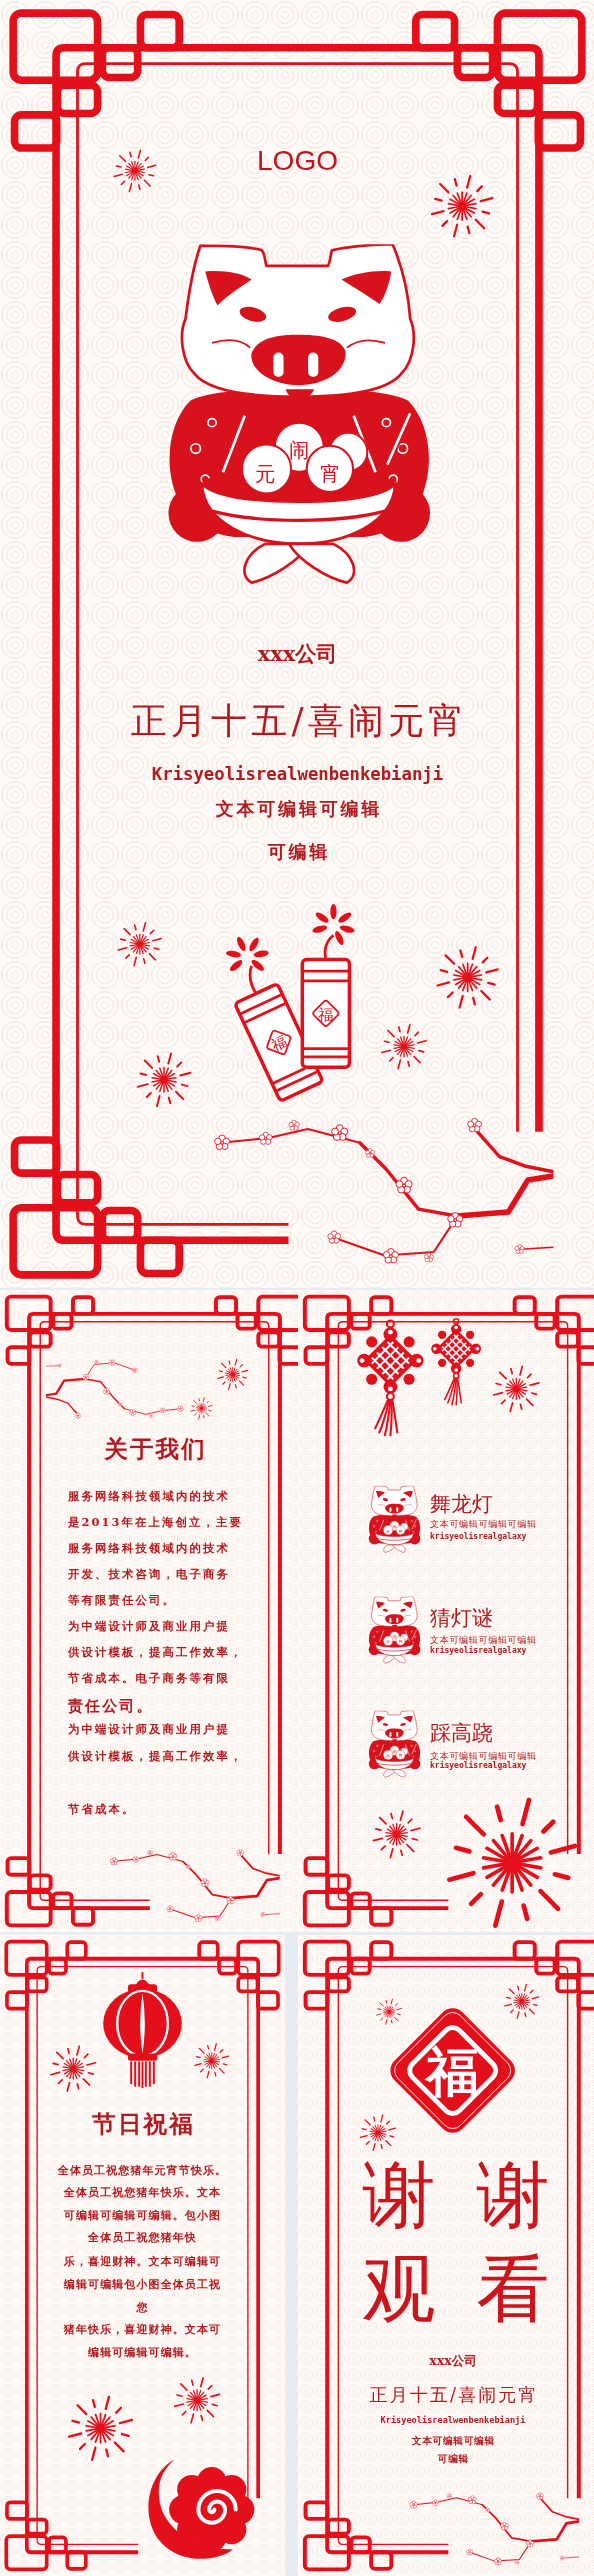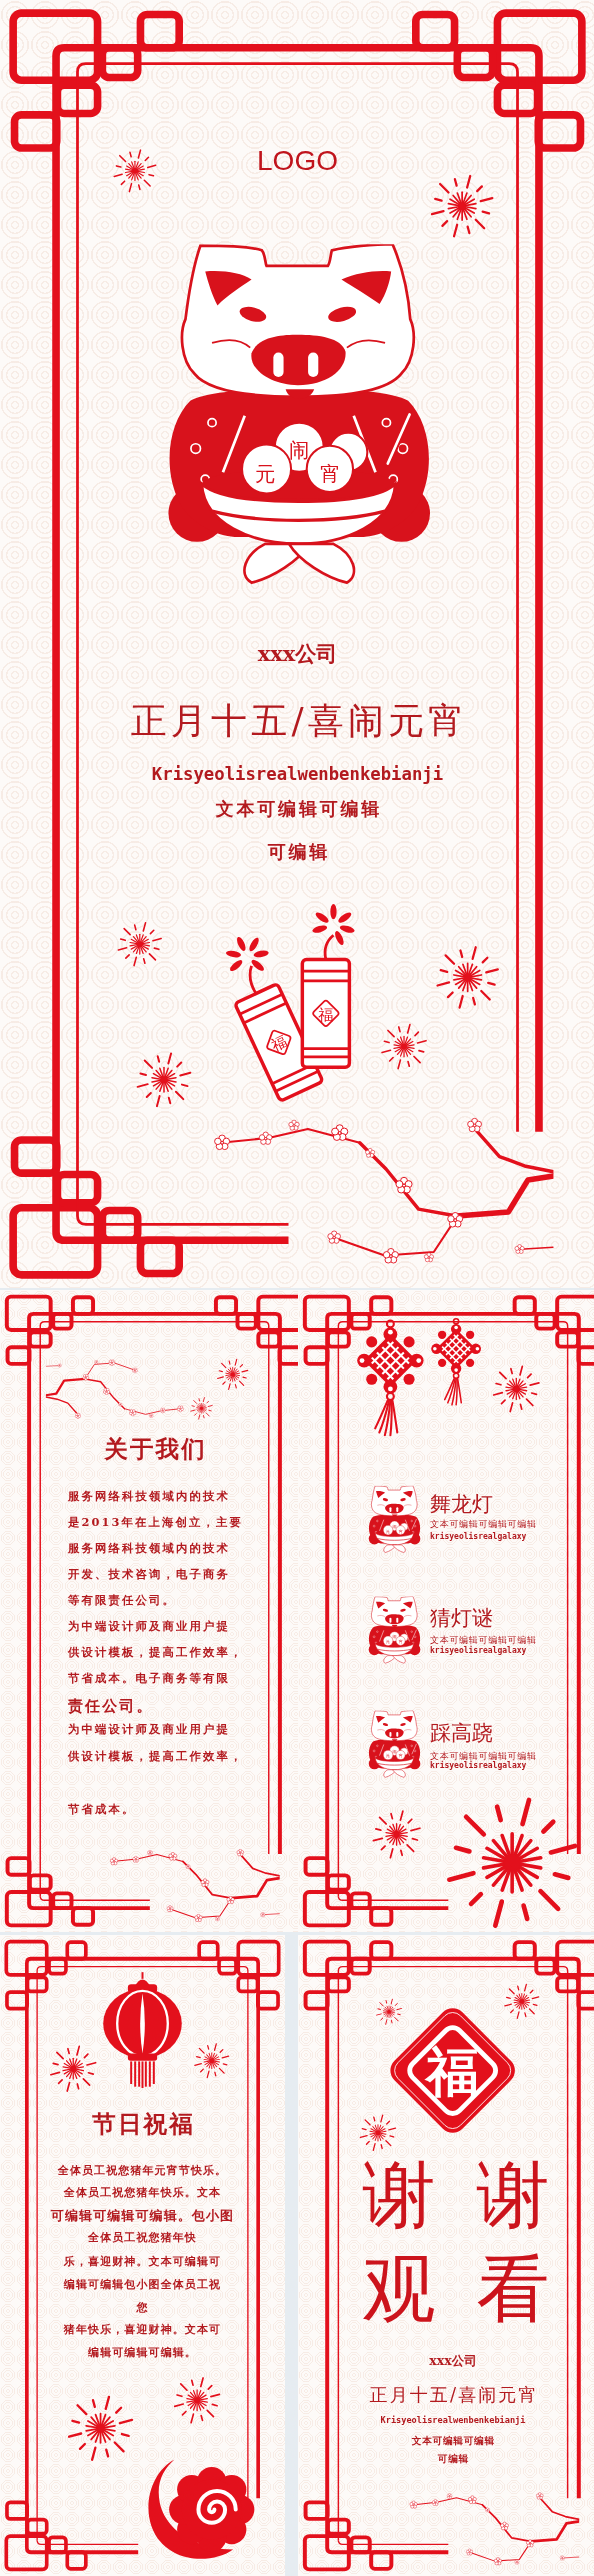--- a/index.html
+++ b/index.html
@@ -370,21 +370,21 @@
           <circle cx="318" cy="803" r="22"></circle>
             <circle cx="348" cy="815" r="22"></circle>
           <circle cx="318" cy="845" r="45"></circle>
         </g>
         <path d="M322,845 a4,4 0 1,1 -8,0 a12,12 0 1,1 24,0 a20,20 0 1,1 -40,0 a28,28 0 1,1 56,0" fill="none" stroke="#fff" stroke-width="6" stroke-linecap="round"></path>
       </g>
     </svg>
     <div class="t ctr b" style="top:178px;font-size:23.5px;letter-spacing:2.1px;padding-left:2.1px;">节日祝福</div>
     <div class="t ctr b" style="top:230px;font-size:11px;letter-spacing:1.1px;">全体员工祝您猪年元宵节快乐。</div>
     <div class="t ctr b" style="top:252px;font-size:11px;letter-spacing:1.1px;">全体员工祝您猪年快乐。文本</div>
-    <div class="t ctr b" style="top:275px;font-size:13px;letter-spacing:1.1px;font-family:Liberation Mono, monospace;">可编辑可编辑可编辑。包小图</div>
+    <div class="t ctr b" style="top:275px;font-size:11px;letter-spacing:1.1px;">可编辑可编辑可编辑。包小图</div>
     <div class="t ctr b" style="top:297px;font-size:11px;letter-spacing:1.1px;">全体员工祝您猪年快</div>
     <div class="t ctr b" style="top:321px;font-size:11px;letter-spacing:1.1px;">乐，喜迎财神。文本可编辑可</div>
     <div class="t ctr b" style="top:344px;font-size:11px;letter-spacing:1.1px;">编辑可编辑包小图全体员工祝</div>
     <div class="t ctr b" style="top:367px;font-size:11px;letter-spacing:1.1px;">您</div>
     <div class="t ctr b" style="top:389px;font-size:11px;letter-spacing:1.1px;">猪年快乐，喜迎财神。文本可</div>
     <div class="t ctr b" style="top:412px;font-size:11px;letter-spacing:1.1px;">编辑可编辑可编辑。</div>
   </section>
 
   <section class="poster panel p4">
     <svg class="layer" viewBox="0 0 860 1862" preserveAspectRatio="none">

